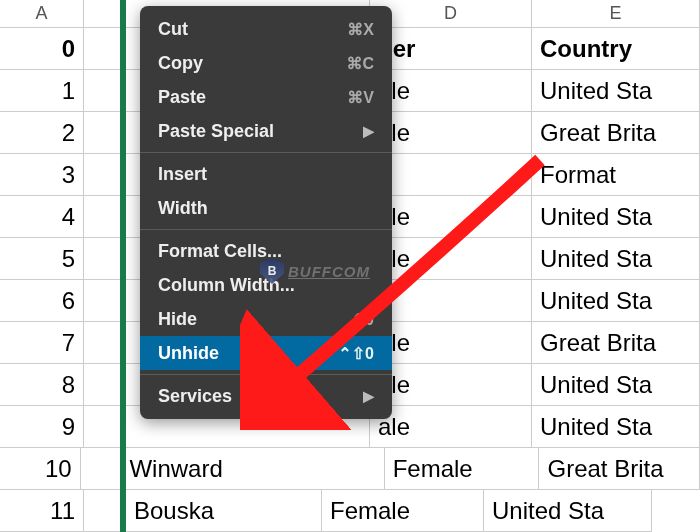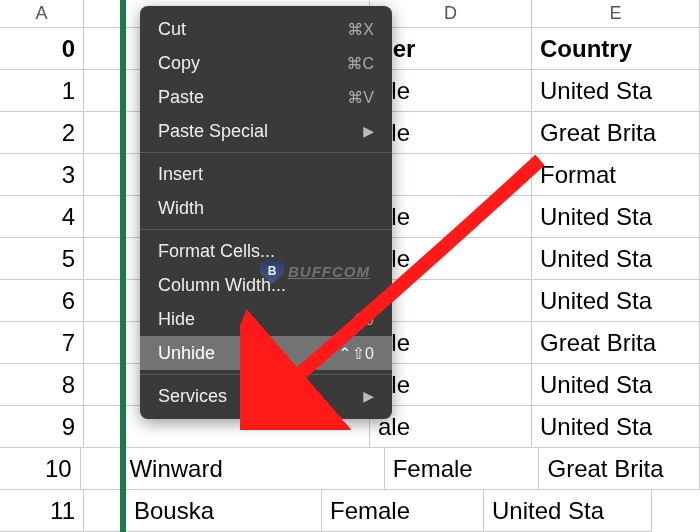--- a/index.html
+++ b/index.html
@@ -65,20 +65,21 @@
   .context-menu {
     position: absolute;
     left: 140px;
     top: 6px;
     width: 252px;
     background: #3a3a3a;
     border-radius: 8px;
     padding: 6px 0;
     z-index: 20;
     box-shadow: 0 4px 16px rgba(0,0,0,0.4);
+    font-weight: bold;
   }
   .menu-item {
     display: flex;
     align-items: center;
     justify-content: space-between;
     height: 34px;
     padding: 0 18px;
     font-size: 18px;
     color: #eee;
     cursor: default;
@@ -86,21 +87,21 @@
   .menu-item .shortcut {
     font-size: 16px;
     color: #aaa;
   }
   .menu-divider {
     height: 1px;
     background: #5a5a5a;
     margin: 4px 0;
   }
   .menu-item.highlight {
-    background: #737373;
+    background: #0369a1;
     color: #fff;
   }
   .menu-item.highlight .shortcut { color: #e4f5ec; }
   .submenu-arrow {
     font-size: 14px;
     color: #bbb;
   }
   .watermark {
     position: absolute;
     left: 260px;

